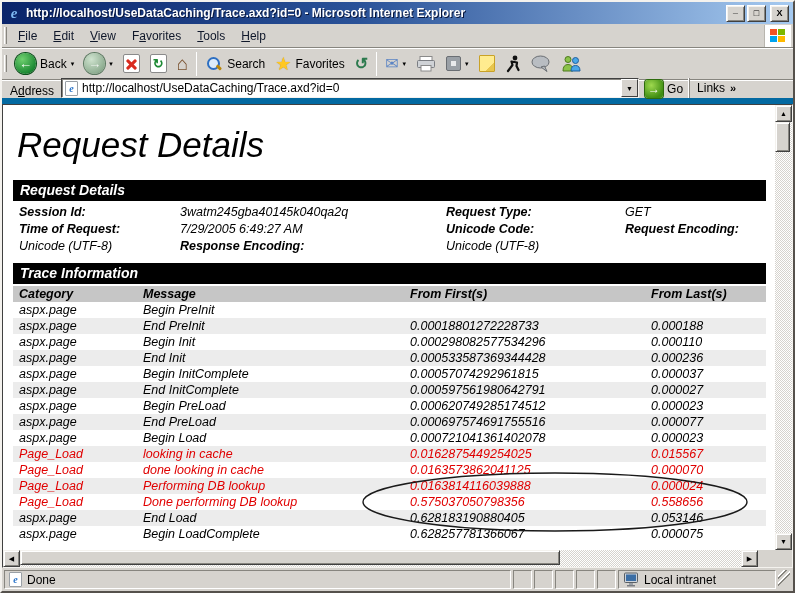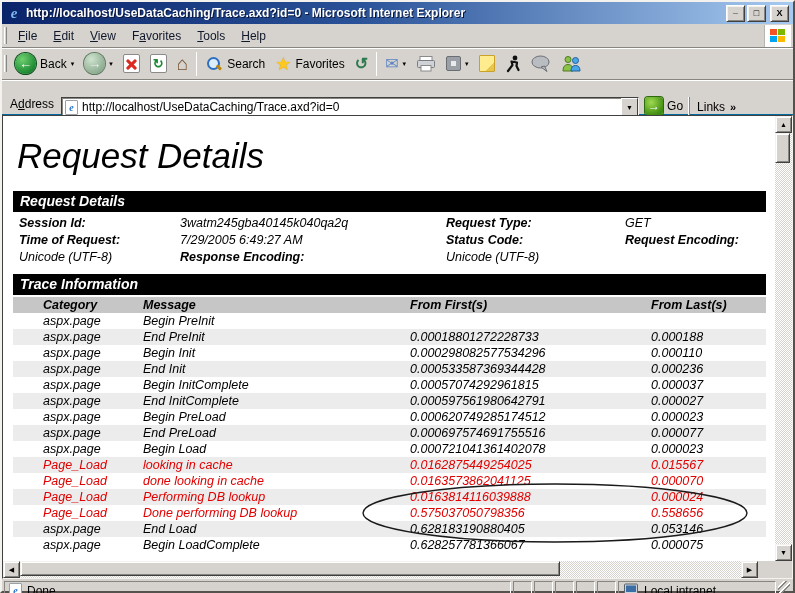--- a/index.html
+++ b/index.html
@@ -56,22 +56,22 @@
   .mag::before { content:""; position:absolute; left:0; top:0; width:9px; height:9px; border:2px solid #2d6fc2; border-radius:50%; background:#dcecfa; }
   .mag::after { content:""; position:absolute; left:9px; top:9px; width:6px; height:2.5px; background:#b8860b; transform:rotate(45deg); border-radius:1px; }
   .star-glyph { font-size:18px; color:#ffc820; text-shadow:0 0 1px #b8860b; line-height:1; }
   .hist-glyph { font-size:16px; font-weight:bold; color:#2d7a4e; line-height:1; }
   .mail-glyph { font-size:16px; color:#5b84c4; line-height:1; }
   .edit-box { width:15px; height:15px; background:#9aa0a6; border:1px solid #6a6e73; border-radius:2px; position:relative; }
   .edit-box::after { content:""; position:absolute; left:4px; top:4px; width:5px; height:5px; background:#e8eaec; }
   .note-box { width:16px; height:17px; background:linear-gradient(135deg,#ffec8f 70%,#e8c64e 70%); border:1px solid #c9a227; border-radius:1px; }
 
   
-  .addressbar { height:24px; display:flex; align-items:flex-start; padding:17px 3px; font-size:12px;
-    border-bottom:1px solid #0369a1; box-shadow:0 1px 0 #fff; }
+  .addressbar { height:24px; display:flex; align-items:flex-end; padding:0 3px; font-size:12px;
+    border-bottom:6px solid #0369a1; box-shadow:0 1px 0 #fff; }
   .addr-label { margin:0 7px 0 5px; }
   .addr-label u { text-decoration:underline; }
   .addr-input { width:578px; height:20px; background:#fff; border:1px solid; border-color:#404040 #f4f2ee #f4f2ee #404040;
     box-shadow:inset 1px 1px 0 #87857f; display:flex; align-items:center; gap:4px; padding-left:3px; }
   .page-ic { width:13px; height:15px; background:#fff; border:1px solid #9aa0a6; border-radius:1px; flex:none;
     display:flex; align-items:center; justify-content:center; font:italic bold 10px "Liberation Serif",serif; color:#2a74c9; }
   .addr-text { font-size:12px; white-space:nowrap; overflow:hidden; flex:1; }
   .addr-drop { width:17px; height:18px; background:#d6d3ce; border:1px solid; border-color:#fff #404040 #404040 #fff;
     display:flex; align-items:center; justify-content:center; font-size:7px; flex:none; }
   .go-btn { display:flex; align-items:center; gap:4px; padding:0 6px; background:none; border:none; font-size:12px; }
@@ -85,21 +85,21 @@
     border:1px solid; border-color:#404040 #f4f2ee #f4f2ee #404040; }
   .page { position:absolute; left:0; top:0; width:772px; height:445px; background:#fff; overflow:hidden; color:#000;font-style:italic; }
   .h1 { font-size:35px; font-weight:400; margin:20px 0 0 14px; letter-spacing:0; }
   .bar { margin:0 9px 0 10px; background:#000; color:#fff; font-weight:bold; font-size:14px; height:21px; line-height:21px; padding-left:7px; }
   .bar1 { margin-top:15px; } .bar2 { margin-top:8px; }
   .req-fields { display:grid; grid-template-columns:161px 266px 179px 1fr; margin:3px 9px 0 10px; padding-left:6px;
     font-size:12.5px; line-height:17px; }
   .f-label { font-weight:bold; }
   .t-head { display:grid; grid-template-columns:130px 267px 241px 1fr; margin:2px 9px 0 10px; background:#c6c6c6;
     font-weight:bold; font-size:12.5px; height:16px; line-height:16px; }
-  .t-head .c0, .t-row .c0 { padding-left:6px;margin-left:24px; }
+  .t-head .c0, .t-row .c0 { padding-left:6px; }
   #trace-rows { margin:0 9px 0 10px; }
   .t-row { display:grid; grid-template-columns:130px 267px 241px 1fr; font-size:12.5px; height:16px; line-height:16px; }
   .t-row.alt { background:#ececec; }
   .t-row.warn { color:#e00000; }
   .t-cell { white-space:nowrap; overflow:hidden; }
   .annotation { position:absolute; left:357px; top:366px; pointer-events:none; }
 
   
   .raised { background:#d6d3ce; border:1px solid; border-color:#f4f2ee #404040 #404040 #f4f2ee;
     box-shadow:inset 1px 1px 0 #fff, inset -1px -1px 0 #87857f; }
@@ -271,21 +271,21 @@
     <div class="page">
       <div class="h1">Request Details</div>
       <div class="bar bar1">Request Details</div>
       <div class="req-fields" id="req-fields">
           <div class="f-label">Session Id:</div>
           <div class="f-value">3watm245gba40145k040qa2q</div>
           <div class="f-label">Request Type:</div>
           <div class="f-value">GET</div>
           <div class="f-label">Time of Request:</div>
           <div class="f-value">7/29/2005 6:49:27 AM</div>
-          <div class="f-label">Status Code:</div>
+          <div class="f-label">Unicode Code:</div>
           <div class="f-label">Request Encoding:</div>
           <div class="f-value">Unicode (UTF-8)</div>
           <div class="f-label">Response Encoding:</div>
           <div class="f-value">Unicode (UTF-8)</div>
         </div>
       <div class="bar bar2">Trace Information</div>
       <div class="t-head">
         <div class="t-cell c0">Category</div>
         <div class="t-cell c1">Message</div>
         <div class="t-cell c2">From First(s)</div>

